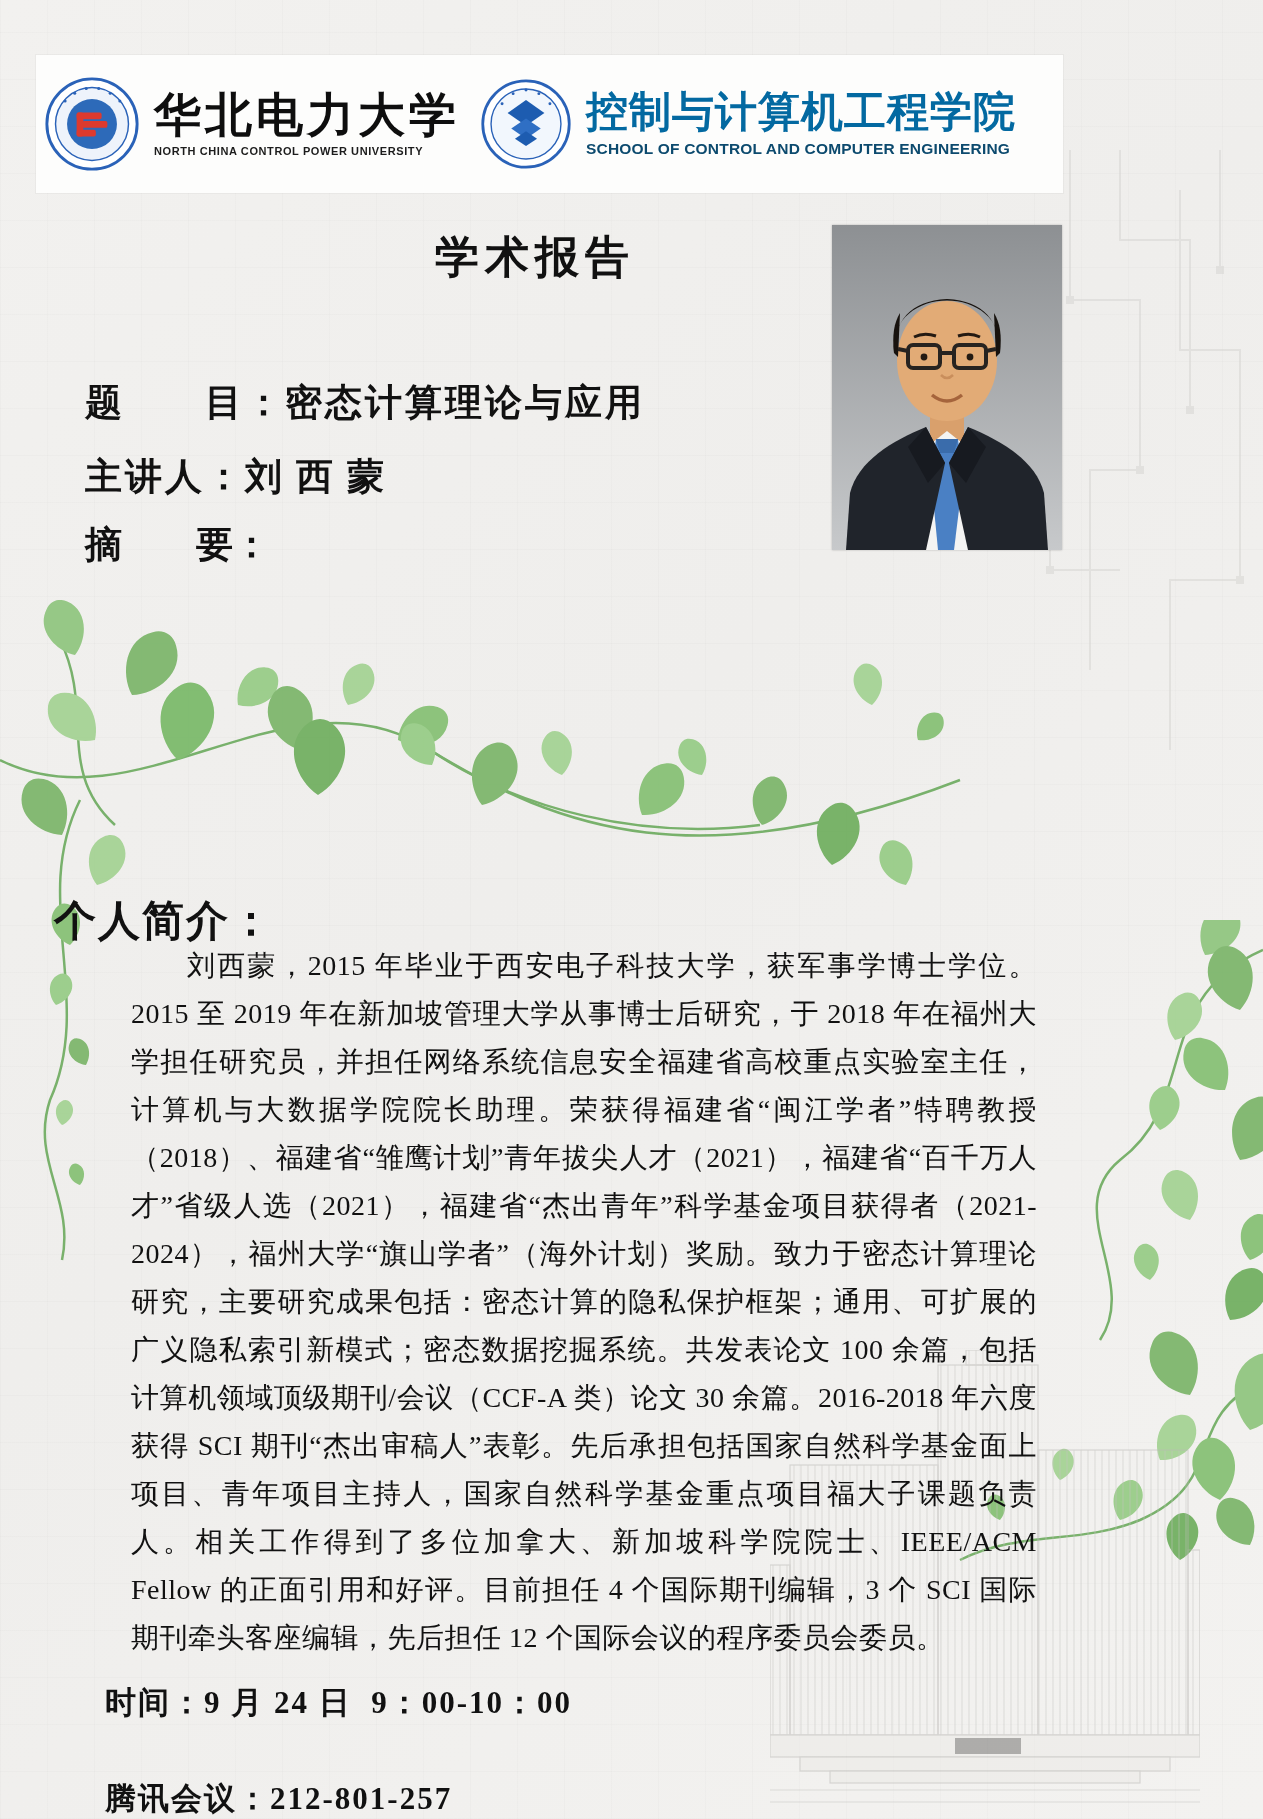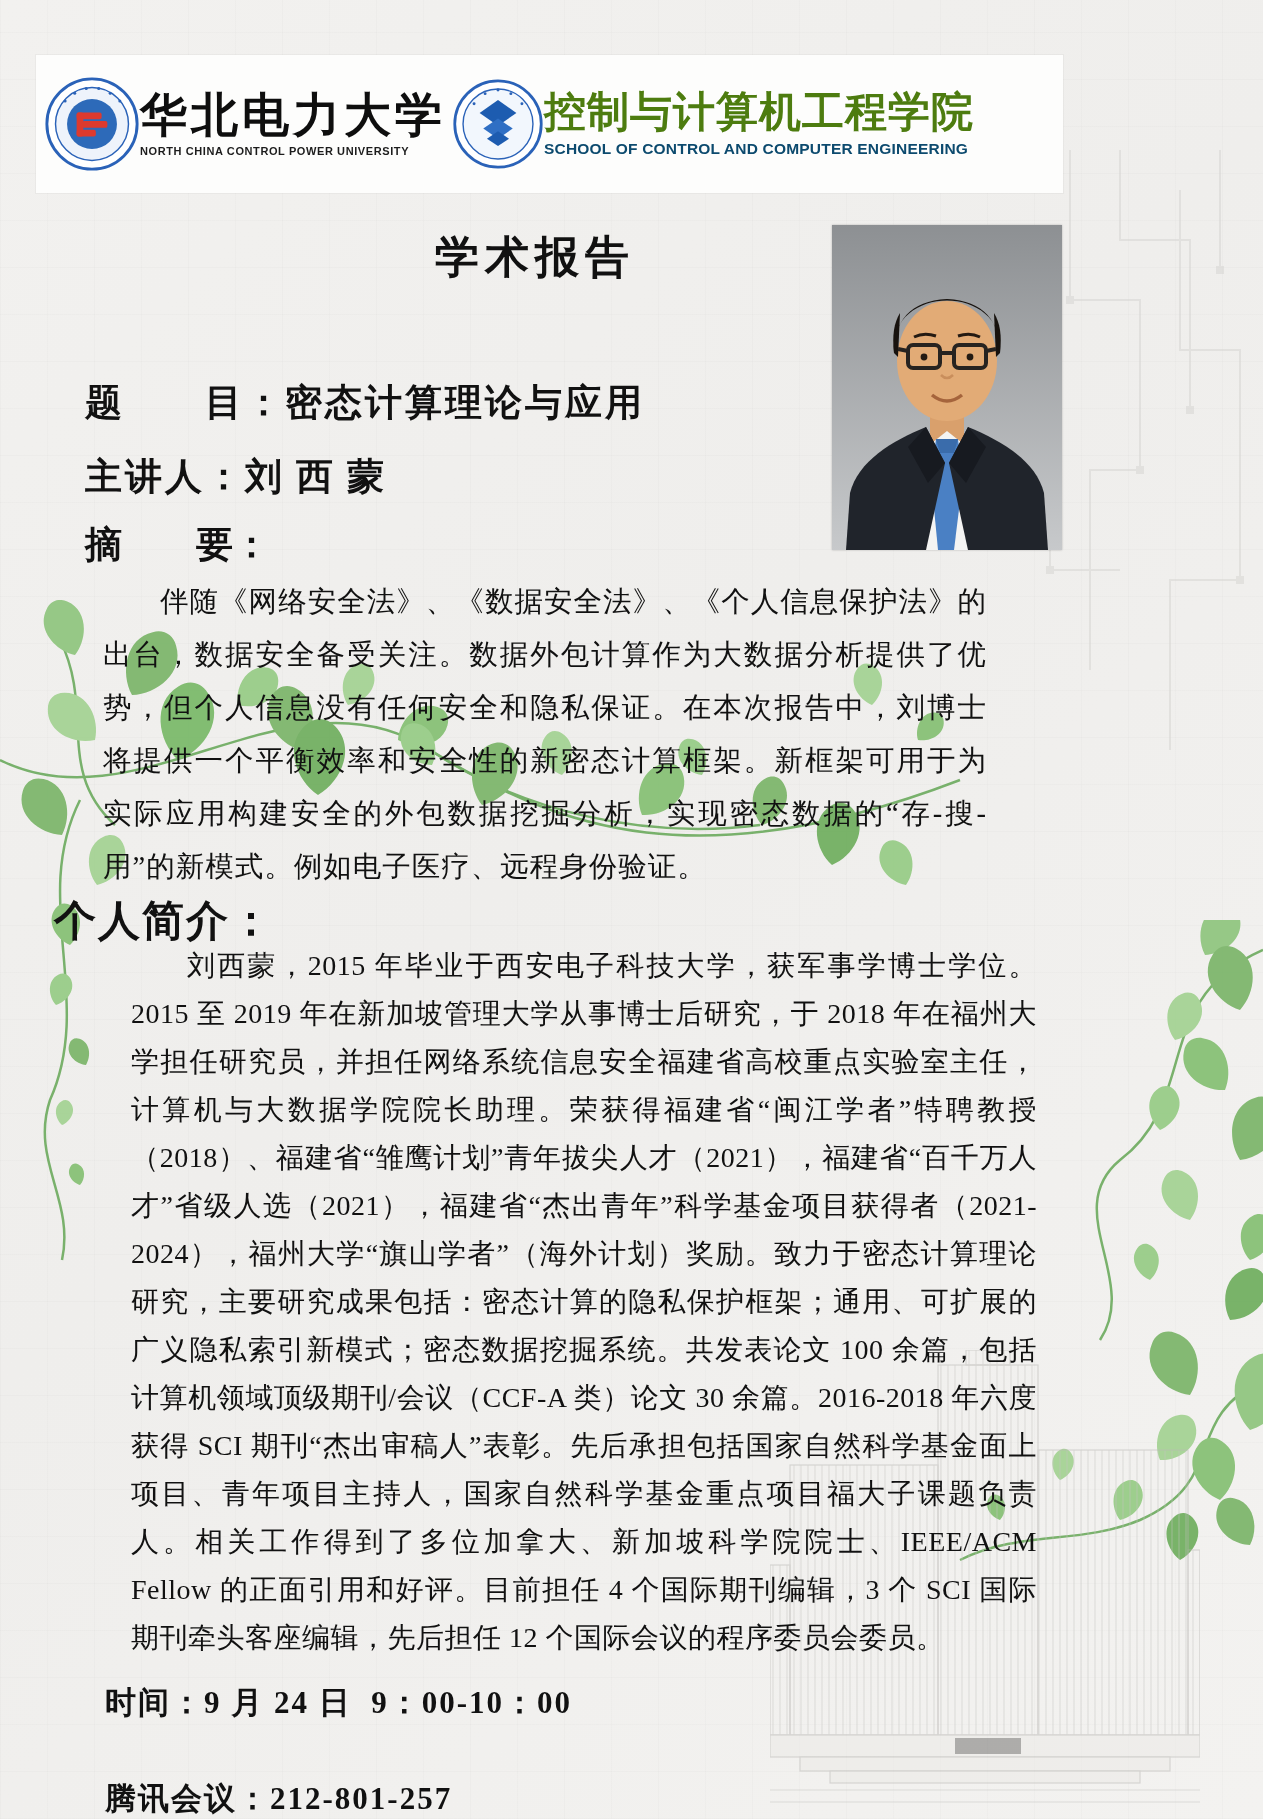--- a/index.html
+++ b/index.html
@@ -7,27 +7,27 @@
   .page{position:relative;width:1263px;height:1819px;overflow:hidden;
     background:
       repeating-linear-gradient(0deg, rgba(0,0,0,0.016) 0 1px, transparent 1px 47px),
       repeating-linear-gradient(90deg, rgba(0,0,0,0.016) 0 1px, transparent 1px 47px),
       linear-gradient(135deg,#f2f1ef 0%,#efeeec 45%,#f3f2f0 100%);
     color:#111;}
   .deco{position:absolute;z-index:1;pointer-events:none;}
   .txt{position:absolute;z-index:3;}
   
   .banner{position:absolute;left:36px;top:55px;width:1027px;height:138px;background:#fdfdfc;
-    box-shadow:0 0 0 1px rgba(0,0,0,0.03);display:flex;align-items:center;
+    box-shadow:0 0 0 1px rgba(0,0,0,0.03);display:flex;align-items:center;gap:14px;
     padding:0 8px;box-sizing:border-box;z-index:4;}
   .logo{flex:0 0 auto;}
   .namecol{display:flex;flex-direction:column;justify-content:center;}
   .univ-cn{font-size:47px;font-weight:bold;letter-spacing:4px;line-height:1.05;color:#0e0e0e;}
   .univ-en{font-size:11px;font-weight:bold;letter-spacing:0.6px;color:#1c1c1c;margin-top:5px;font-family:"Liberation Sans",sans-serif;}
-  .school-cn{font-size:42px;font-weight:bold;letter-spacing:1px;line-height:1.05;color:#4d7c0f;}
+  .school-cn{font-size:42px;font-weight:bold;letter-spacing:1px;line-height:1.05;color:#0369a1;}
   .school-en{font-size:15.5px;font-weight:bold;letter-spacing:0.2px;color:#0c4a6e;margin-top:6px;font-family:"Liberation Sans",sans-serif;}
   
   .report-title{left:60px;top:228px;width:950px;text-align:center;font-size:44px;letter-spacing:6px;font-weight:bold;}
   .row{white-space:pre-wrap;font-weight:bold;}
   .row .label{font-weight:bold;}
   .topic-row{left:85px;top:378px;font-size:37px;letter-spacing:3px;}
   .speaker-row{left:85px;top:452px;font-size:37px;letter-spacing:3px;}
   .speaker-name{letter-spacing:14px;}
   .abstract-label{left:85px;top:520px;font-size:37px;font-weight:bold;white-space:pre-wrap;}
   .abstract-par{left:103px;top:575px;width:884px;font-size:28.5px;line-height:53px;
@@ -248,21 +248,20 @@
     <path d="M216 325 L 212 268 C 204 236 170 216 136 202 L 117 238 L 136 325 Z" fill="#20242b"></path>
     <path d="M94 202 L 113 238 L 96 258 L 76 222 Z" fill="#171a20"></path>
     <path d="M136 202 L 117 238 L 134 258 L 154 222 Z" fill="#171a20"></path>
   </svg>
 
   <div class="txt row topic-row"><span class="label">题　　目：</span><span>密态计算理论与应用</span></div>
 
   <div class="txt abstract-label">摘　　要：</div>
 
   <div class="txt row speaker-row"><span class="label">主讲人：</span><span class="speaker-name">刘西蒙</span></div>
-  <div class="txt abstract-par">伴随《网络安全法》、《数据安全法》、《个人信息保护法》的出台，数据安全备受关注。数据外包计算作为大数据分析提供了优势，但个人信息没有任何安全和隐私保证。在本次报告中，刘博士将提供一个平衡效率和安全性的新密态计算框架。新框架可用于为实际应用构建安全的外包数据挖掘分析，实现密态数据的“存-搜-用”的新模式。例如电子医疗、远程身份验证。</div>
 
   <div class="txt bio-title">个人简介：</div>
   <div class="txt bio-par">刘西蒙，2015 年毕业于西安电子科技大学，获军事学博士学位。2015 至 2019 年在新加坡管理大学从事博士后研究，于 2018 年在福州大学担任研究员，并担任网络系统信息安全福建省高校重点实验室主任，计算机与大数据学院院长助理。荣获得福建省“闽江学者”特聘教授（2018）、福建省“雏鹰计划”青年拔尖人才（2021），福建省“百千万人才”省级人选（2021），福建省“杰出青年”科学基金项目获得者（2021-2024），福州大学“旗山学者”（海外计划）奖励。致力于密态计算理论研究，主要研究成果包括：密态计算的隐私保护框架；通用、可扩展的广义隐私索引新模式；密态数据挖掘系统。共发表论文 100 余篇，包括计算机领域顶级期刊/会议（CCF-A 类）论文 30 余篇。2016-2018 年六度获得 SCI 期刊“杰出审稿人”表彰。先后承担包括国家自然科学基金面上项目、青年项目主持人，国家自然科学基金重点项目福大子课题负责人。相关工作得到了多位加拿大、新加坡科学院院士、IEEE/ACM Fellow 的正面引用和好评。目前担任 4 个国际期刊编辑，3 个 SCI 国际期刊牵头客座编辑，先后担任 12 个国际会议的程序委员会委员。</div>
 
   <div class="txt row time-row"><span class="label">时间：</span><span>9 月 24 日  9：00-10：00</span></div>
 
   <div class="txt row meeting-row"><span class="label">腾讯会议：</span><span>212-801-257</span></div>
 
 </div>
 

